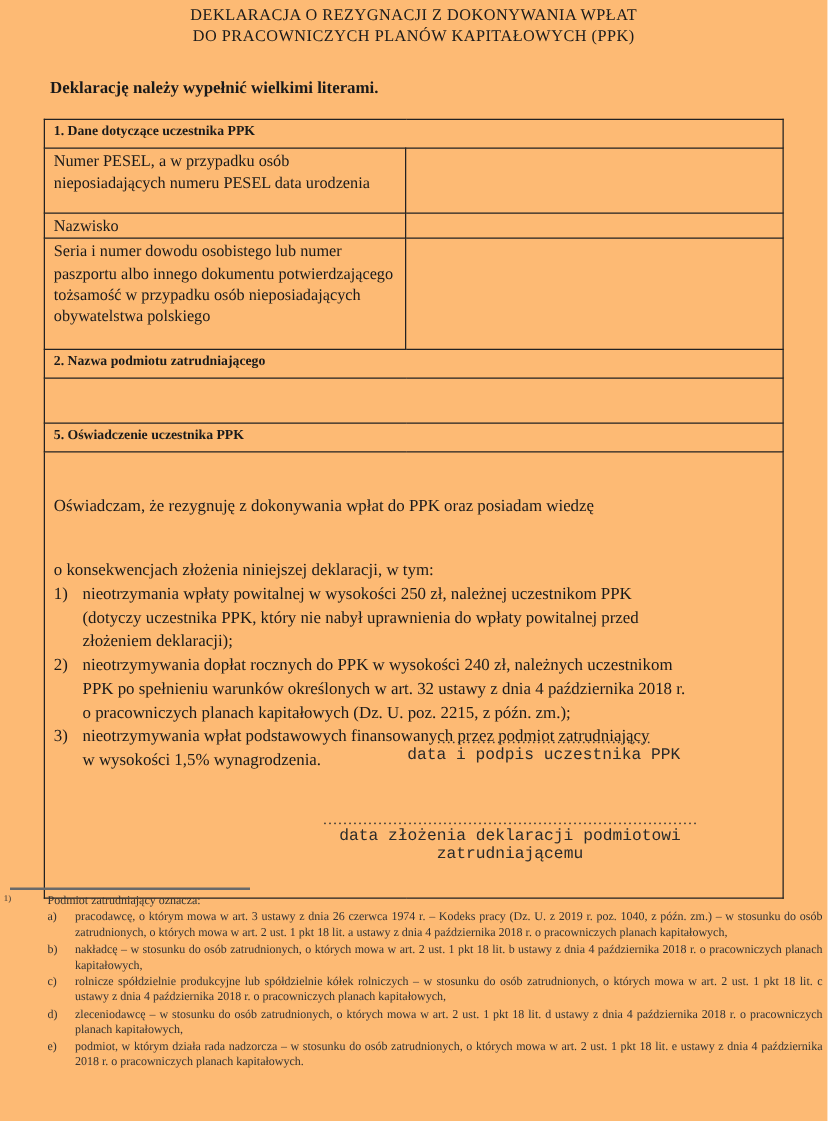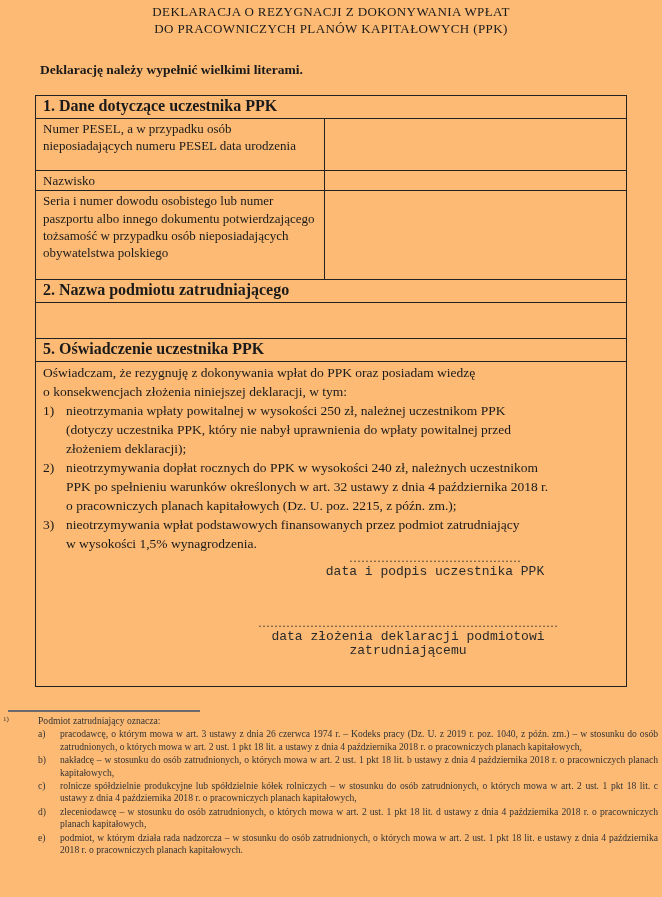--- a/index.html
+++ b/index.html
@@ -14,24 +14,24 @@
 
   table.form-table {
     position:absolute; top:95px; left:35px; width:591px;
     border-collapse:collapse; table-layout:fixed;
   }
   table.form-table td {
     border:1px solid #222; vertical-align:top;
     font-size:13px; line-height:17.3px; padding:1px 7px;
   }
   td.label-cell { padding-right:16px; }
-  tr.hdr td { font-weight:bold; font-size:16px; height:20px;margin-top:14px; }
+  tr.hdr td { font-weight:bold; font-size:11px; height:20px;margin-top:14px; }
   td.s3cell { padding:2px 7px; }
   .s3wrap { position:relative; height:322px; font-size:13.5px; line-height:19px; }
-  .stmt-line { white-space:nowrap; }
+  .stmt-line { white-space:nowrap;margin-top:32px; }
   .s3item { display:flex; }
   .s3num { width:23px; flex:none; }
   .s3text { flex:1; }
   .s3text div { white-space:nowrap; }
 
   .sig { position:absolute; text-align:center; }
   .sig1 { top:188px; left:262px; width:260px; }
   .sig2 { top:253px; left:205px; width:320px; }
   .dots { overflow:hidden; white-space:nowrap; font-size:12px; line-height:14px;
           height:14px; margin:0 auto; color:#333; }

